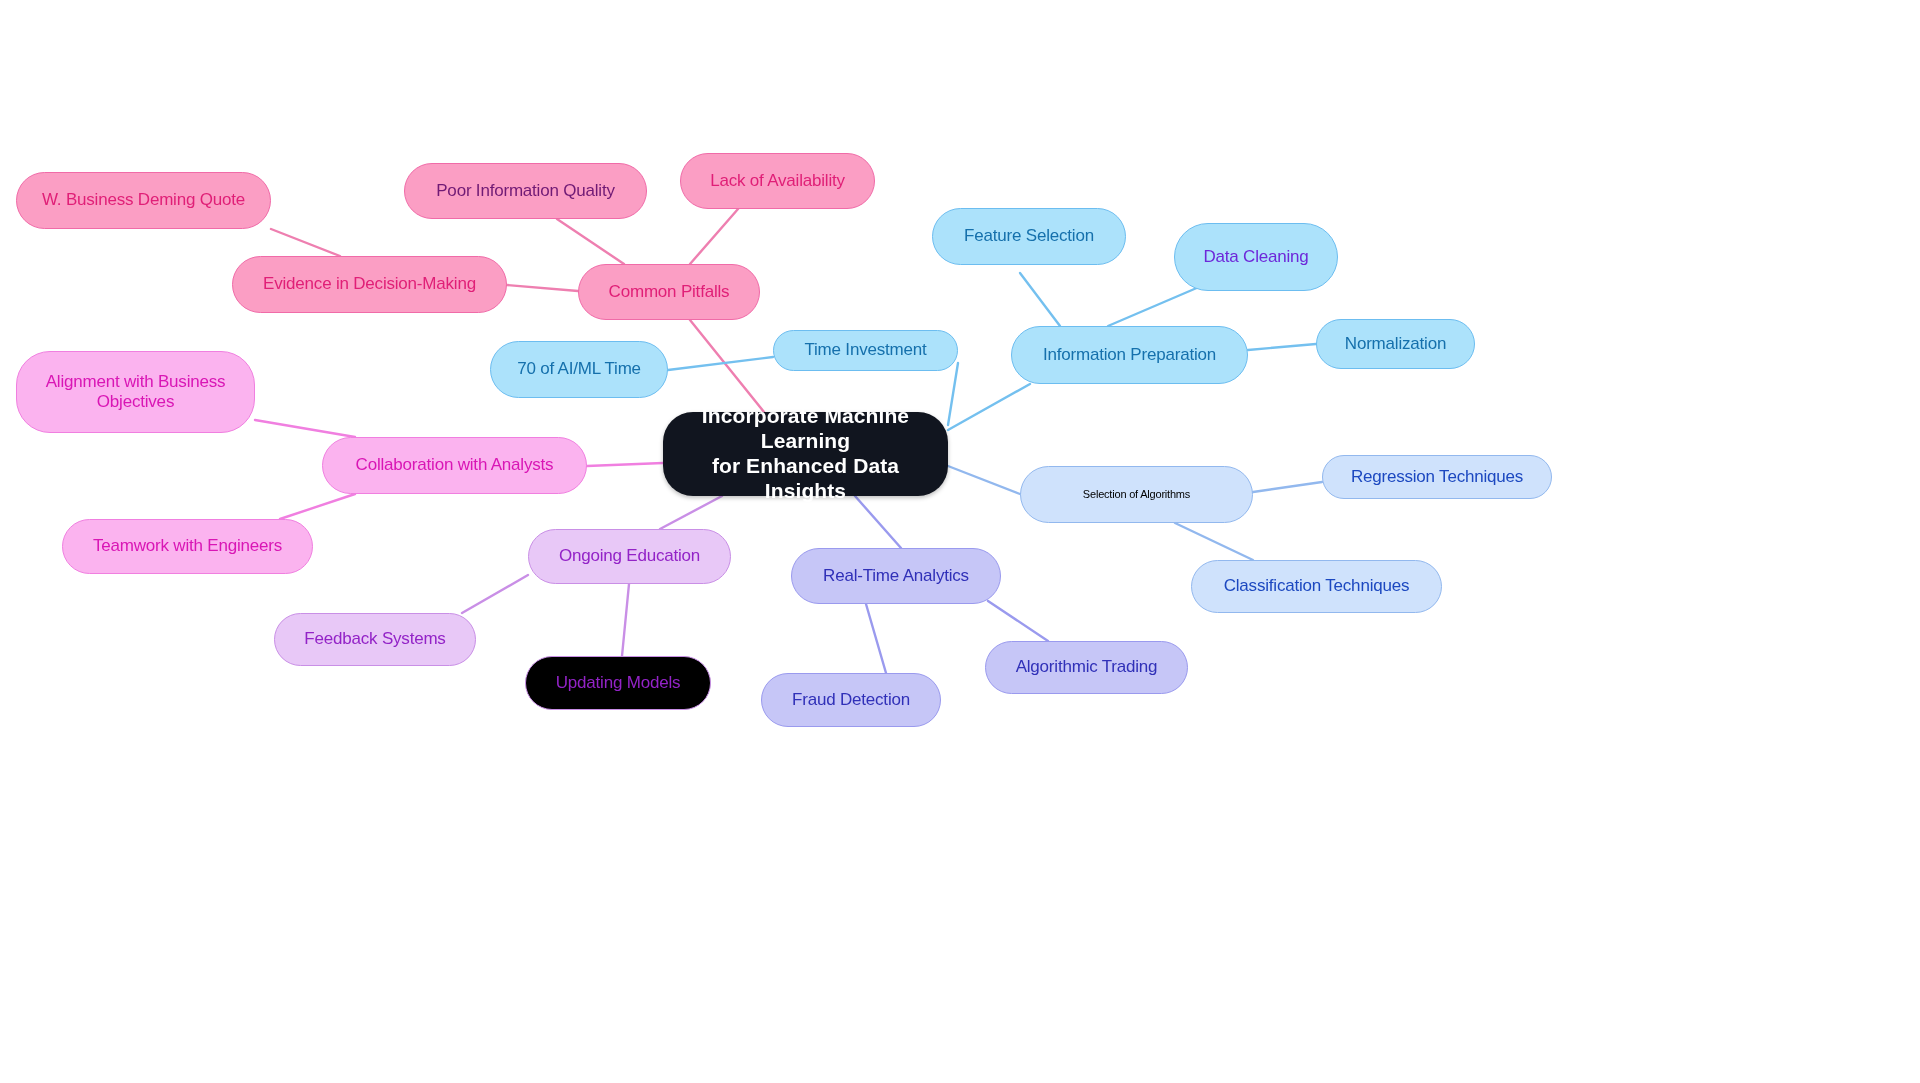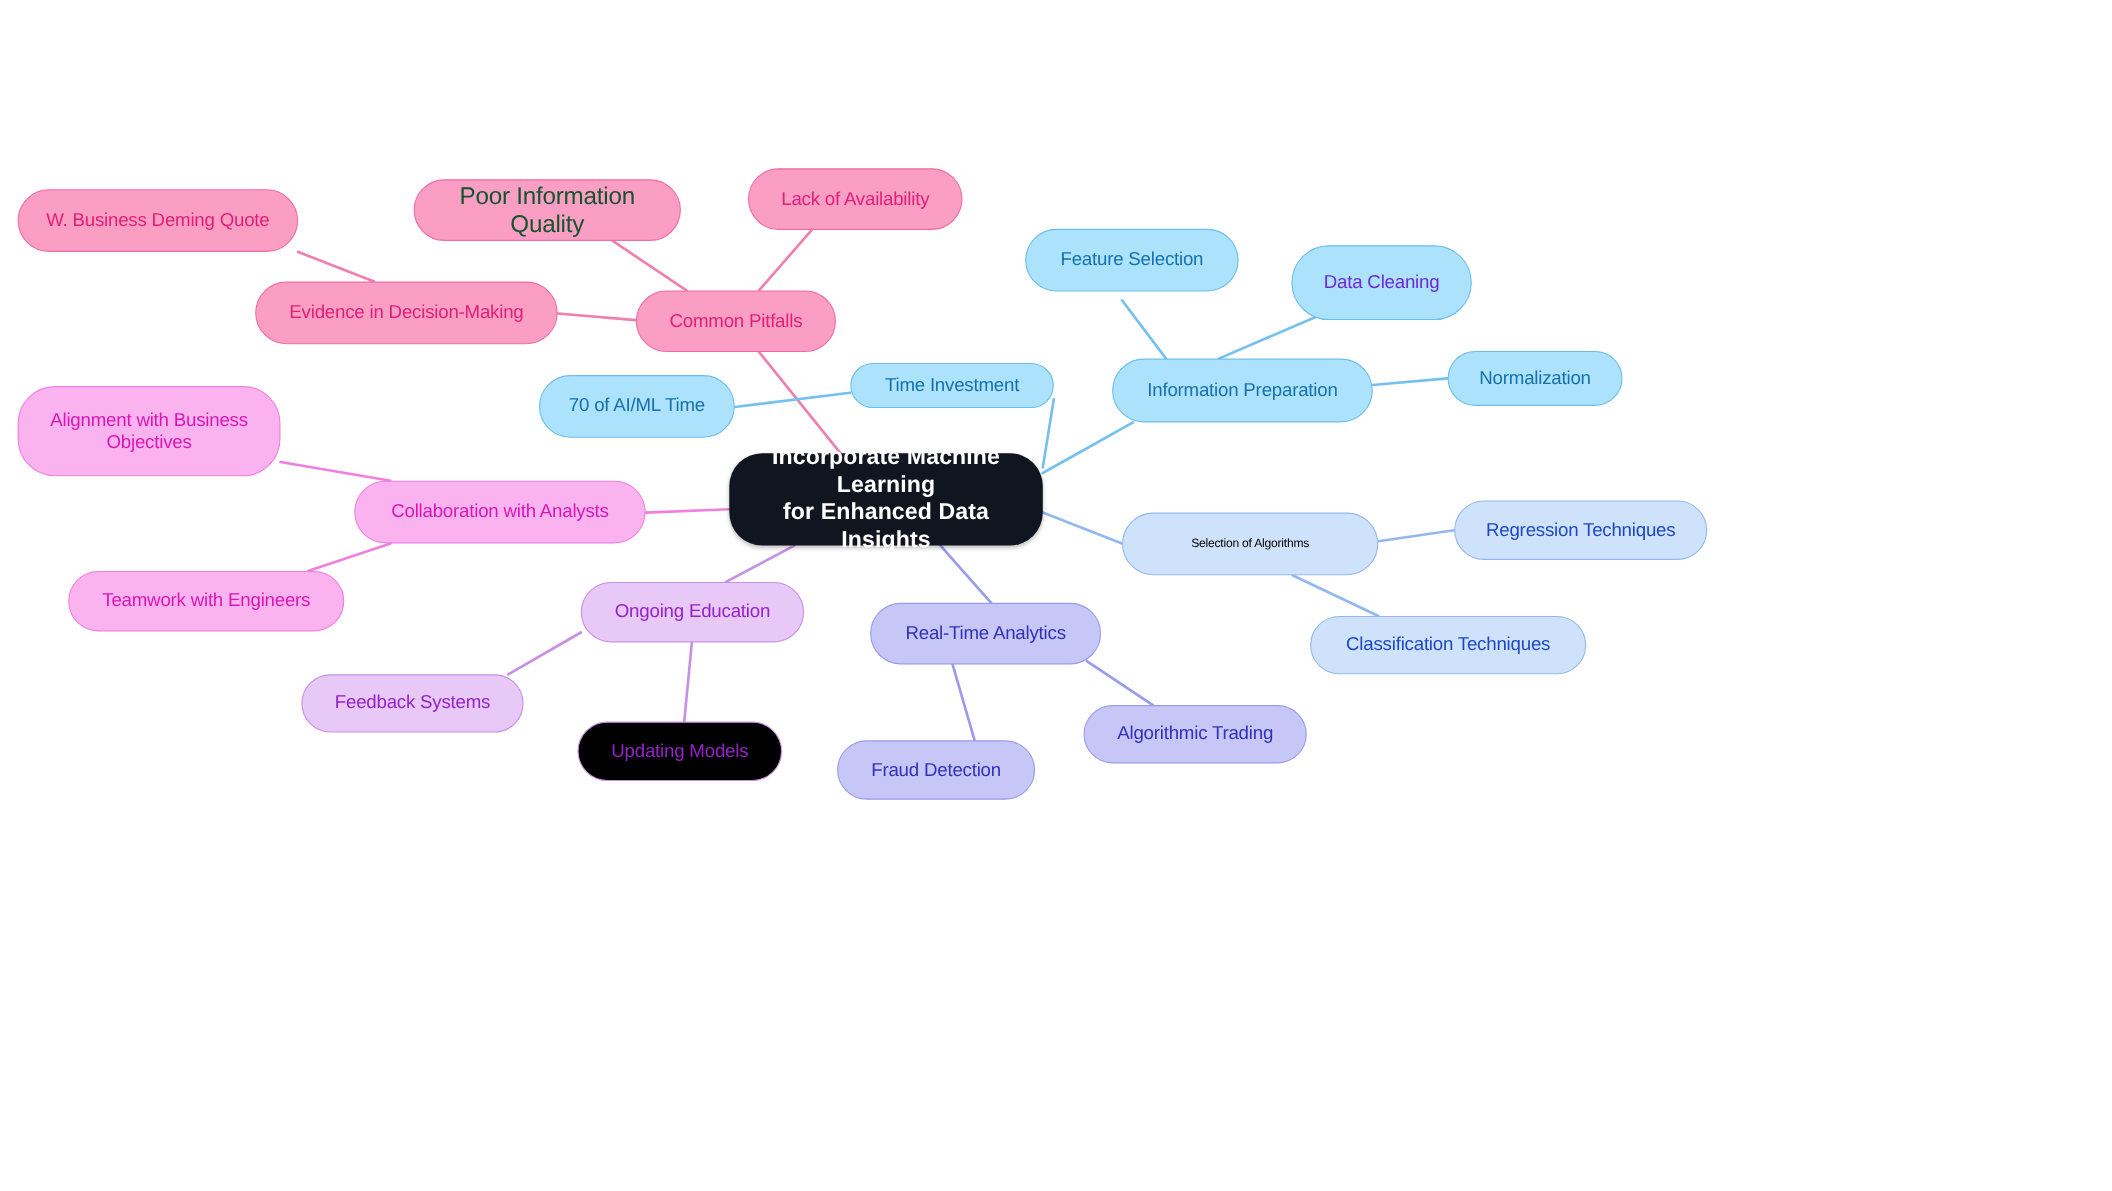--- a/index.html
+++ b/index.html
@@ -78,35 +78,35 @@
       <line x1="528" y1="575" x2="462" y2="613" stroke="#c98fe6" stroke-width="2.4" stroke-linecap="round"></line>
       <line x1="629" y1="584" x2="622" y2="656" stroke="#c98fe6" stroke-width="2.4" stroke-linecap="round"></line>
       <line x1="663" y1="463" x2="587" y2="466" stroke="#f07fe0" stroke-width="2.4" stroke-linecap="round"></line>
       <line x1="355" y1="437" x2="255" y2="420" stroke="#f07fe0" stroke-width="2.4" stroke-linecap="round"></line>
       <line x1="355" y1="494" x2="280" y2="519" stroke="#f07fe0" stroke-width="2.4" stroke-linecap="round"></line>
     </svg>
   <div id="nodes-layer">
       <div class="node root" style="left: 663px; top: 412px; width: 285px; height: 84px; font-size: 21px;"><span>Incorporate Machine Learning
 for Enhanced Data Insights</span></div>
       <div class="node" style="left: 16px; top: 172px; width: 255px; height: 57px; background: rgb(251, 158, 196); border-color: rgb(240, 107, 168); color: rgb(224, 31, 119); font-size: 17px;"><span>W. Business Deming Quote</span></div>
-      <div class="node" style="left: 376px; top: 163px; width: 243px; height: 56px; background: rgb(251, 158, 196); border-color: rgb(240, 107, 168); color: #14532d; font-size: 22px;"><span>Poor Information Quality</span></div>
+      <div class="node" style="left: 404px; top: 163px; width: 243px; height: 56px; background: rgb(251, 158, 196); border-color: rgb(240, 107, 168); color: #701a75; font-size: 17px;"><span>Poor Information Quality</span></div>
       <div class="node" style="left: 680px; top: 153px; width: 195px; height: 56px; background: rgb(251, 158, 196); border-color: rgb(240, 107, 168); color: rgb(224, 31, 119); font-size: 17px;"><span>Lack of Availability</span></div>
       <div class="node" style="left: 232px; top: 256px; width: 275px; height: 57px; background: rgb(251, 158, 196); border-color: rgb(240, 107, 168); color: rgb(224, 31, 119); font-size: 17px;"><span>Evidence in Decision-Making</span></div>
       <div class="node" style="left: 578px; top: 264px; width: 182px; height: 56px; background: rgb(251, 158, 196); border-color: rgb(240, 107, 168); color: rgb(224, 31, 119); font-size: 17px;"><span>Common Pitfalls</span></div>
       <div class="node" style="left: 16px; top: 351px; width: 239px; height: 82px; background: rgb(251, 179, 239); border-color: rgb(240, 127, 224); color: rgb(217, 22, 181); font-size: 17px;"><span>Alignment with Business
 Objectives</span></div>
       <div class="node" style="left: 490px; top: 341px; width: 178px; height: 57px; background: rgb(172, 226, 251); border-color: rgb(108, 189, 240); color: rgb(21, 112, 172); font-size: 17px;"><span>70 of AI/ML Time</span></div>
       <div class="node" style="left: 773px; top: 330px; width: 185px; height: 41px; background: rgb(172, 226, 251); border-color: rgb(108, 189, 240); color: rgb(21, 112, 172); font-size: 17px;"><span>Time Investment</span></div>
       <div class="node" style="left: 932px; top: 208px; width: 194px; height: 57px; background: rgb(172, 226, 251); border-color: rgb(108, 189, 240); color: rgb(21, 112, 172); font-size: 17px;"><span>Feature Selection</span></div>
       <div class="node" style="left: 1174px; top: 223px; width: 164px; height: 68px; background: rgb(172, 226, 251); border-color: rgb(108, 189, 240); color: #6d28d9; font-size: 17px;"><span>Data Cleaning</span></div>
       <div class="node" style="left: 1011px; top: 326px; width: 237px; height: 58px; background: rgb(172, 226, 251); border-color: rgb(108, 189, 240); color: rgb(21, 112, 172); font-size: 17px;"><span>Information Preparation</span></div>
       <div class="node" style="left: 1316px; top: 319px; width: 159px; height: 50px; background: rgb(172, 226, 251); border-color: rgb(108, 189, 240); color: rgb(21, 112, 172); font-size: 17px;"><span>Normalization</span></div>
       <div class="node" style="left: 322px; top: 437px; width: 265px; height: 57px; background: rgb(251, 179, 239); border-color: rgb(240, 127, 224); color: rgb(217, 22, 181); font-size: 17px;"><span>Collaboration with Analysts</span></div>
       <div class="node" style="left: 1020px; top: 466px; width: 233px; height: 57px; background: rgb(207, 226, 252); border-color: rgb(146, 184, 238); color: #000000; font-size: 11px; text-align: center;"><span>Selection of Algorithms</span></div>
-      <div class="node" style="left: 1322px; top: 455px; width: 230px; height: 54px; background: rgb(207, 226, 252); border-color: rgb(146, 184, 238); color: rgb(28, 72, 192); font-size: 17px; align-items: center;"><span>Regression Techniques</span></div>
+      <div class="node" style="left: 1322px; top: 455px; width: 230px; height: 44px; background: rgb(207, 226, 252); border-color: rgb(146, 184, 238); color: rgb(28, 72, 192); font-size: 17px; align-items: center;"><span>Regression Techniques</span></div>
       <div class="node" style="left: 62px; top: 519px; width: 251px; height: 55px; background: rgb(251, 179, 239); border-color: rgb(240, 127, 224); color: rgb(217, 22, 181); font-size: 17px;"><span>Teamwork with Engineers</span></div>
       <div class="node" style="left: 528px; top: 529px; width: 203px; height: 55px; background: rgb(232, 200, 247); border-color: rgb(201, 143, 230); color: rgb(147, 35, 199); font-size: 17px;"><span>Ongoing Education</span></div>
       <div class="node" style="left: 791px; top: 548px; width: 210px; height: 56px; background: rgb(198, 198, 247); border-color: rgb(154, 154, 238); color: rgb(48, 48, 184); font-size: 17px;"><span>Real-Time Analytics</span></div>
       <div class="node" style="left: 1191px; top: 560px; width: 251px; height: 53px; background: rgb(207, 226, 252); border-color: rgb(146, 184, 238); color: rgb(28, 72, 192); font-size: 17px;"><span>Classification Techniques</span></div>
       <div class="node" style="left: 274px; top: 613px; width: 202px; height: 53px; background: rgb(232, 200, 247); border-color: rgb(201, 143, 230); color: rgb(147, 35, 199); font-size: 17px;"><span>Feedback Systems</span></div>
       <div class="node" style="left: 985px; top: 641px; width: 203px; height: 53px; background: rgb(198, 198, 247); border-color: rgb(154, 154, 238); color: rgb(48, 48, 184); font-size: 17px;"><span>Algorithmic Trading</span></div>
       <div class="node" style="left: 525px; top: 656px; width: 186px; height: 54px; background: #000000; border-color: rgb(201, 143, 230); color: rgb(147, 35, 199); font-size: 17px;"><span>Updating Models</span></div>
       <div class="node" style="left: 761px; top: 673px; width: 180px; height: 54px; background: rgb(198, 198, 247); border-color: rgb(154, 154, 238); color: rgb(48, 48, 184); font-size: 17px;"><span>Fraud Detection</span></div>
     </div>
 </div>

